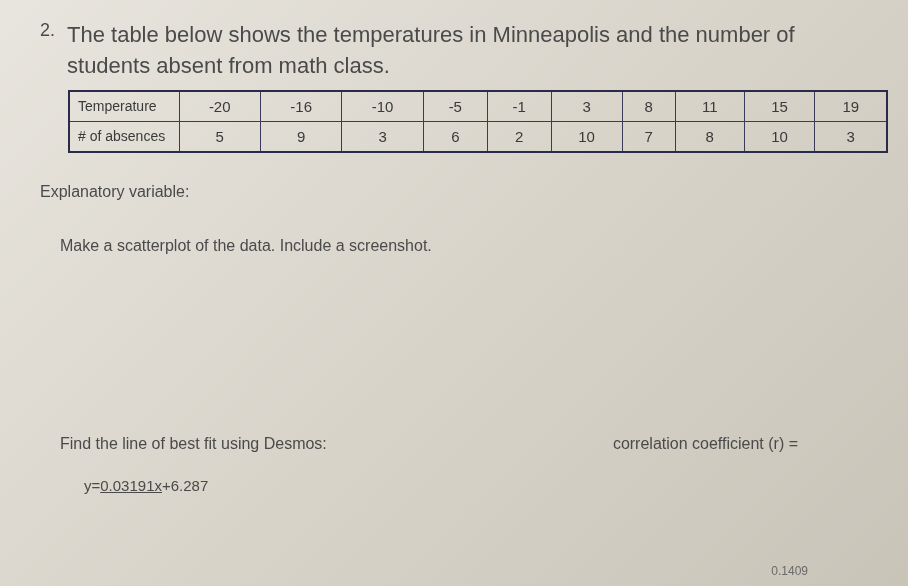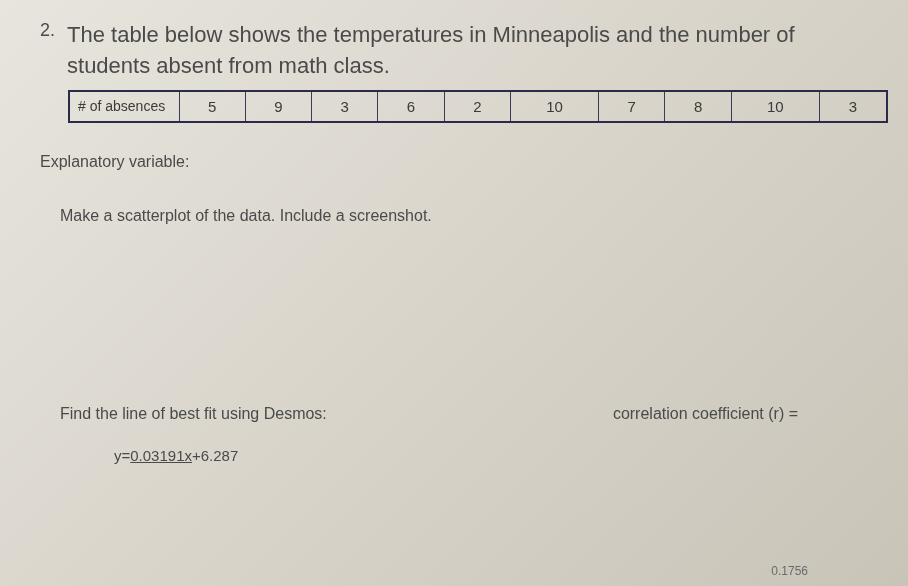--- a/index.html
+++ b/index.html
@@ -83,21 +83,21 @@
     }
     .find-line {
       font-size: 16px;
       color: #4a4a4a;
     }
     .correlation {
       font-size: 16px;
       color: #4a4a4a;
     }
     .equation {
-      margin-left: 74px;
+      margin-left: 44px;
       margin-top: 24px;
       font-size: 15px;
       color: #4a4a4a;
     }
     .underline {
       text-decoration: underline;
     }
     .footer-num {
       position: absolute;
       bottom: 8px;
@@ -110,20 +110,33 @@
 <body>
 
 <div class="question-row">
   <div class="question-number">2.</div>
   <div class="question-text">The table below shows the temperatures in Minneapolis and the number of students absent from math class.</div>
 </div>
 
 <div class="table-wrap">
   <table>
     <tbody>
+        <tr>
+      <td class="row-header">Temperature</td>
+      <td>-20</td>
+      <td>-16</td>
+      <td>-10</td>
+      <td>-5</td>
+      <td>-1</td>
+      <td>3</td>
+      <td>8</td>
+      <td>11</td>
+      <td>15</td>
+      <td>19</td>
+    </tr>
     <tr>
       <td class="row-header"># of absences</td>
       <td>5</td>
       <td>9</td>
       <td>3</td>
       <td>6</td>
       <td>2</td>
       <td>10</td>
       <td>7</td>
       <td>8</td>
@@ -142,13 +155,13 @@
 
 <div class="bottom-row">
   <div class="find-line">Find the line of best fit using Desmos:</div>
   <div class="correlation">correlation coefficient (r) =</div>
 </div>
 
 <div class="equation">
   <span>y=</span><span class="underline">0.03191x</span><span>+6.287</span>
 </div>
 
-<div class="footer-num">0.1756</div>
+<div class="footer-num">0.1409</div>
 
 </body></html>

